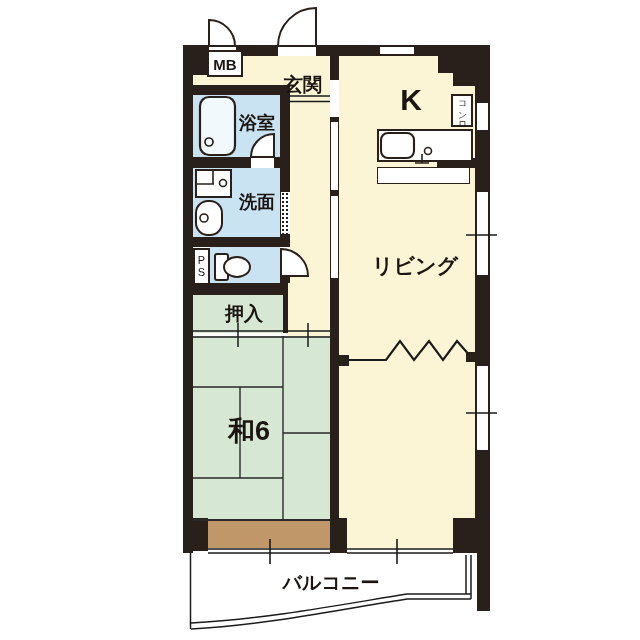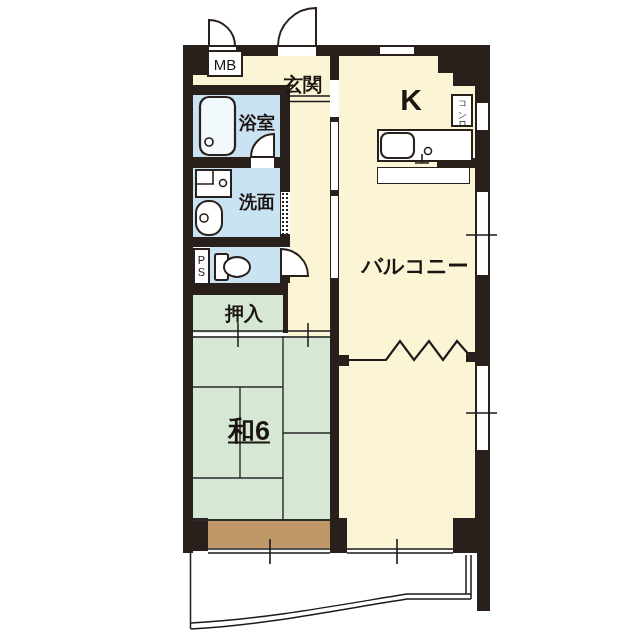--- a/index.html
+++ b/index.html
@@ -140,24 +140,25 @@
       <ellipse cx="237" cy="267" rx="13" ry="10"></ellipse>
     </g>
 
     <g fill="#ffffff" stroke="#2a201b" stroke-width="2.1">
       <rect x="381" y="133" width="33" height="25" rx="7"></rect>
       <circle cx="428" cy="151" r="3.5" stroke-width="1.6"></circle>
       <path d="M422,154 V163 M415,163 H429" stroke-width="1.6" fill="none"></path>
     </g>
   </svg>
 
-  <div class="label" style="left:225px;top:64px;font-size:15px;font-weight:400;text-align:right;">MB</div>
+  <div class="label" style="left:225px;top:64px;font-size:15px;font-weight:700;text-align:right;">MB</div>
   <div class="label" style="left:303px;top:84px;font-size:19px;">玄関</div>
   <div class="label" style="left:411px;top:100px;font-size:30px;font-weight:600;">K</div>
   <div class="label vtext" style="left:462px;top:110px;font-size:9px;font-weight:500;">コンロ</div>
   <div class="label" style="left:257px;top:123px;font-size:18px;">浴室</div>
   <div class="label" style="left:257px;top:202px;font-size:18px;">洗面</div>
   <div class="label vtext" style="left:201px;top:266px;font-size:11px;font-weight:500;">PS</div>
   <div class="label" style="left:244px;top:313px;font-size:19px;">押入</div>
-  <div class="label" style="left:249px;top:431px;font-size:27px;text-decoration:underline;">和6</div>
-  <div class="label" style="left:415px;top:265px;font-size:21px;">バルコニー</div>
+  <div class="label" style="left:249px;top:431px;font-size:27px;">和6</div>
+  <div class="label" style="left:415px;top:265px;font-size:21px;">リビング</div>
+  <div class="label" style="left:331px;top:582px;font-size:19px;">バルコニー</div>
 
 </div>
 
 </body></html>

